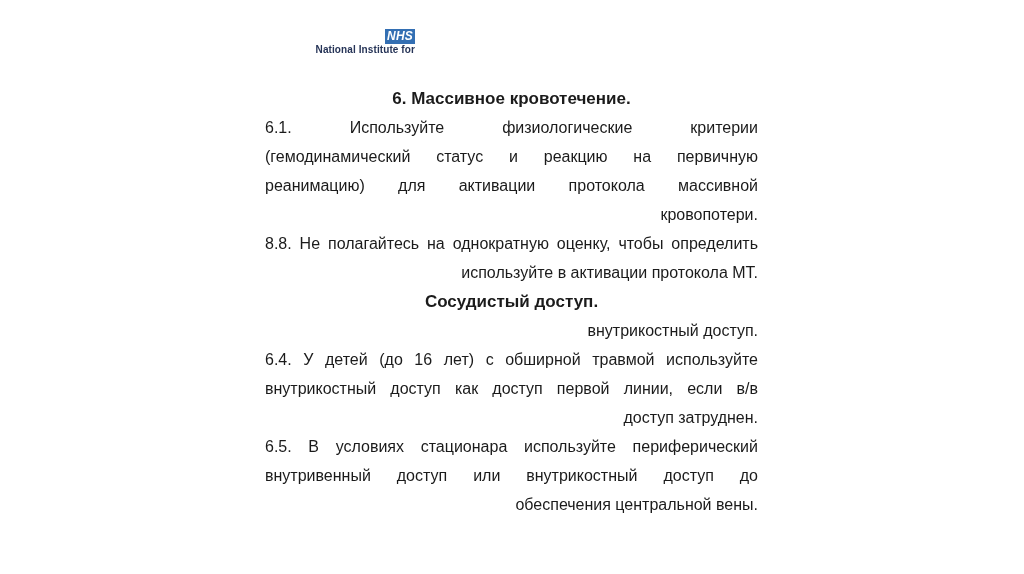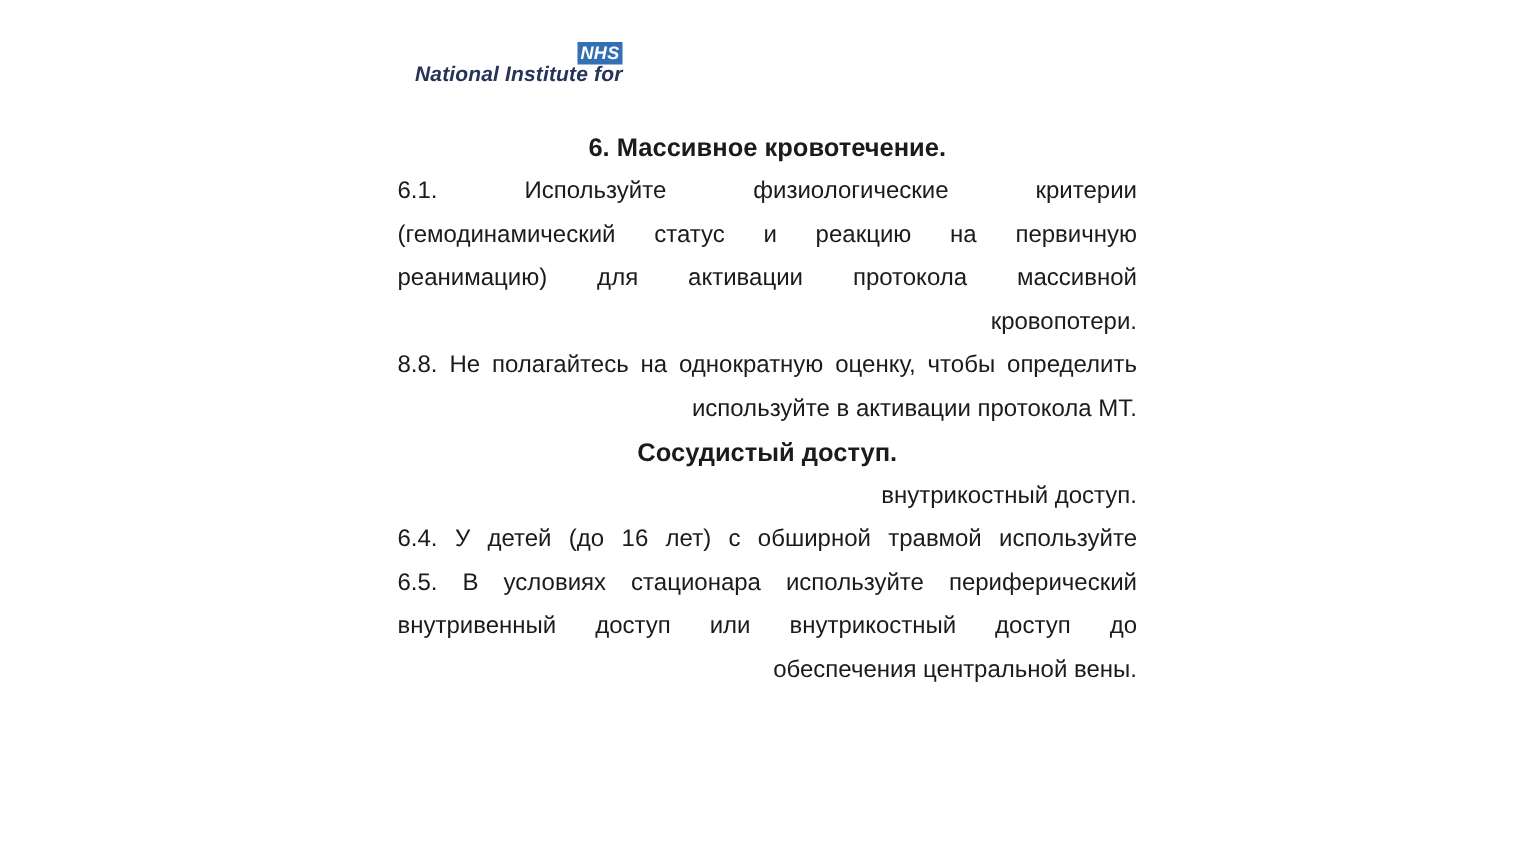--- a/index.html
+++ b/index.html
@@ -37,23 +37,22 @@
     color: #ffffff;
     font-style: italic;
     font-weight: bold;
     font-size: 12px;
     line-height: 15px;
     text-align: center;
     letter-spacing: 0.2px;
     margin-bottom: 1px;
   }
   .org-line {
-    font-style: italic;
     font-weight: bold;
-    font-size: 14px;
+    font-size: 10px;
     line-height: 10.5px;
     letter-spacing: 0.1px;
   }
 
   
   .content {
     position: absolute;
     left: 265px;
     top: 84px;
     width: 493px;
@@ -100,19 +99,21 @@
     <div class="line last">кровопотери.</div>
 
     <div class="line just">8.8. Не полагайтесь на однократную оценку, чтобы определить</div>
     <div class="line last">используйте в активации протокола МТ.</div>
 
     <div class="line head">Сосудистый доступ.</div>
 
     <div class="line last">внутрикостный доступ.</div>
 
     <div class="line just">6.4. У детей (до 16 лет) с обширной травмой используйте</div>
+    <div class="line just">внутрикостный доступ как доступ первой линии, если в/в</div>
+    <div class="line last">доступ затруднен.</div>
 
     <div class="line just">6.5. В условиях стационара используйте периферический</div>
     <div class="line just">внутривенный доступ или внутрикостный доступ до</div>
     <div class="line last">обеспечения центральной вены.</div>
   </div>
 
 </div>
 
 </body></html>

